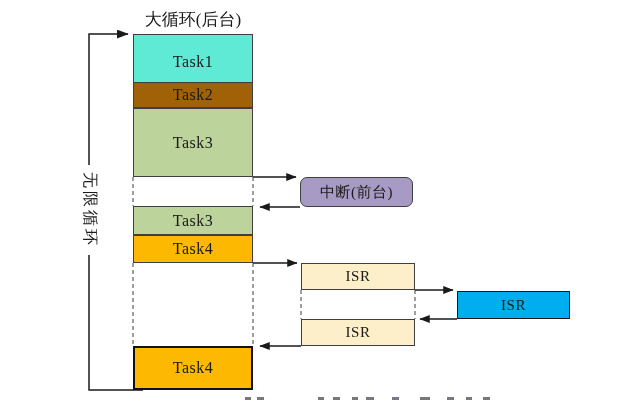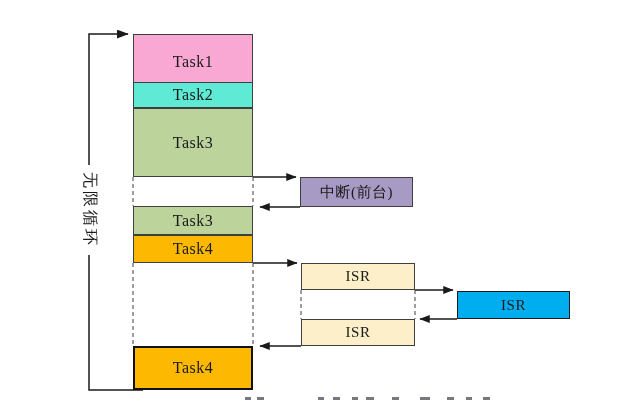--- a/index.html
+++ b/index.html
@@ -15,28 +15,28 @@
   }
   .title{
     position:absolute;left:123px;top:8px;width:140px;text-align:center;
     font-size:17px;white-space:nowrap;
   }
   .nested-title{
     position:absolute;left:445px;top:261px;width:140px;text-align:center;
     font-size:15px;white-space:nowrap;
   }
   
-  .task1{left:133px;top:34px;width:120px;height:56px;background:#f9a8d4;}
-  .task2{left:133px;top:82px;width:120px;height:26px;background:#5eead4;}
+  .task1{left:133px;top:34px;width:120px;height:56px;background:#5eead4;}
+  .task2{left:133px;top:82px;width:120px;height:26px;background:#a16207;}
   .task3a{left:133px;top:108px;width:120px;height:69px;background:#bcd39c;}
   .task3b{left:133px;top:206px;width:120px;height:29px;background:#bcd39c;}
   .task4a{left:133px;top:235px;width:120px;height:28px;background:#fdb802;}
   .task4b{left:133px;top:346px;width:120px;height:44px;background:#fdb802;border:2px solid #111;}
   
-  .interrupt{left:300px;top:177px;width:113px;height:30px;background:#a79ac4;font-size:15px;}
+  .interrupt{left:300px;top:177px;width:113px;height:30px;background:#a79ac4;font-size:15px;border-radius:7px;}
   .isr1{left:301px;top:263px;width:114px;height:27px;background:#fdefca;font-size:15px;}
   .isr2{left:301px;top:319px;width:114px;height:27px;background:#fdefca;font-size:15px;}
   .isr-nested{left:457px;top:291px;width:113px;height:28px;background:#00aeef;font-size:15px;border:1px solid #1a1a1a;}
   
   .loop-label{
     position:absolute;left:89px;top:210px;
     transform:translate(-50%,-50%) rotate(90deg);
     background:#ffffff;padding:0 7px;font-size:16px;letter-spacing:3px;white-space:nowrap;
   }
   
@@ -69,20 +69,21 @@
     <line x1="301" y1="346" x2="260" y2="346" stroke="#1a1a1a" stroke-width="1.3" marker-end="url(#ar)"></line>
 
     <line x1="133" y1="177" x2="133" y2="206" stroke="#3f3f3f" stroke-dasharray="4 3"></line>
     <line x1="253" y1="177" x2="253" y2="206" stroke="#3f3f3f" stroke-dasharray="4 3"></line>
     <line x1="133" y1="263" x2="133" y2="346" stroke="#3f3f3f" stroke-dasharray="4 3"></line>
     <line x1="253" y1="263" x2="253" y2="346" stroke="#3f3f3f" stroke-dasharray="4 3"></line>
     <line x1="301" y1="290" x2="301" y2="319" stroke="#3f3f3f" stroke-dasharray="4 3"></line>
     <line x1="415" y1="290" x2="415" y2="319" stroke="#3f3f3f" stroke-dasharray="4 3"></line>
   </svg>
 
+  <div class="title">大循环(后台)</div>
 
   <div class="box task1">
     <span>Task1</span>
   </div>
   <div class="box task2">
     <span>Task2</span>
   </div>
   <div class="box task3a">
     <span>Task3</span>
   </div>

